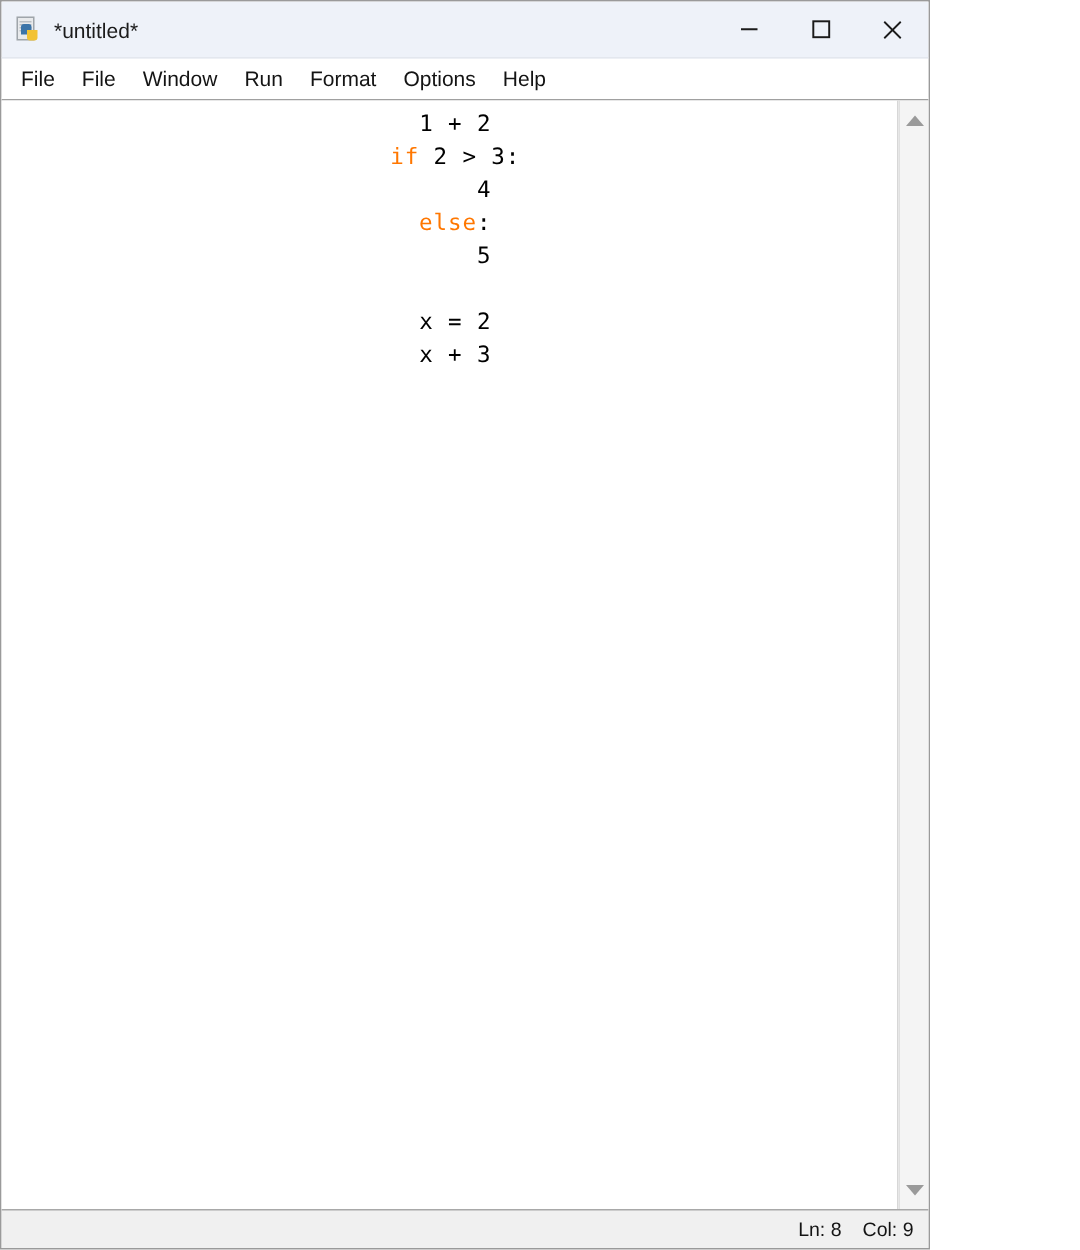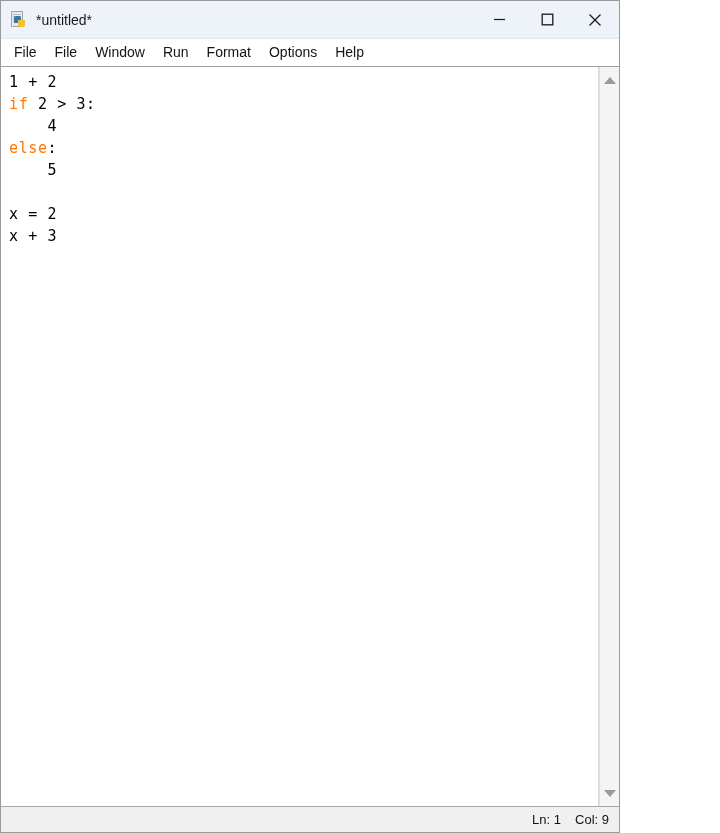--- a/index.html
+++ b/index.html
@@ -130,20 +130,21 @@
     min-height: 0;
     border-top: 1px solid #a0a0a0;
     background: #ffffff;
   }
   .editor {
     flex: 1 1 auto;
     position: relative;
     background: #ffffff;
     overflow: hidden;
     border-right: 1px solid #d7d7d7;
+    text-align: center;
   }
   .code {
     margin: 0;
     padding: 4px 0 0 8px;
     font-family: "DejaVu Sans Mono", "Liberation Mono", monospace;
     font-size: 15px;
     line-height: 22px;
     color: #000000;
     white-space: pre;
     letter-spacing: 0.6px;
@@ -264,17 +265,17 @@
           <div class="arrow-up"></div>
         </div>
       <div class="scroll-track"></div>
       <div class="scroll-arrow">
           <div class="arrow-down"></div>
         </div>
     </div>
   </div>
 
   <div class="statusbar">
-    <div class="status-text">Ln: 1</div>
+    <div class="status-text">Ln: 8</div>
     <div class="status-text">Col: 9</div>
   </div>
 
 </div>
 
 </body></html>

